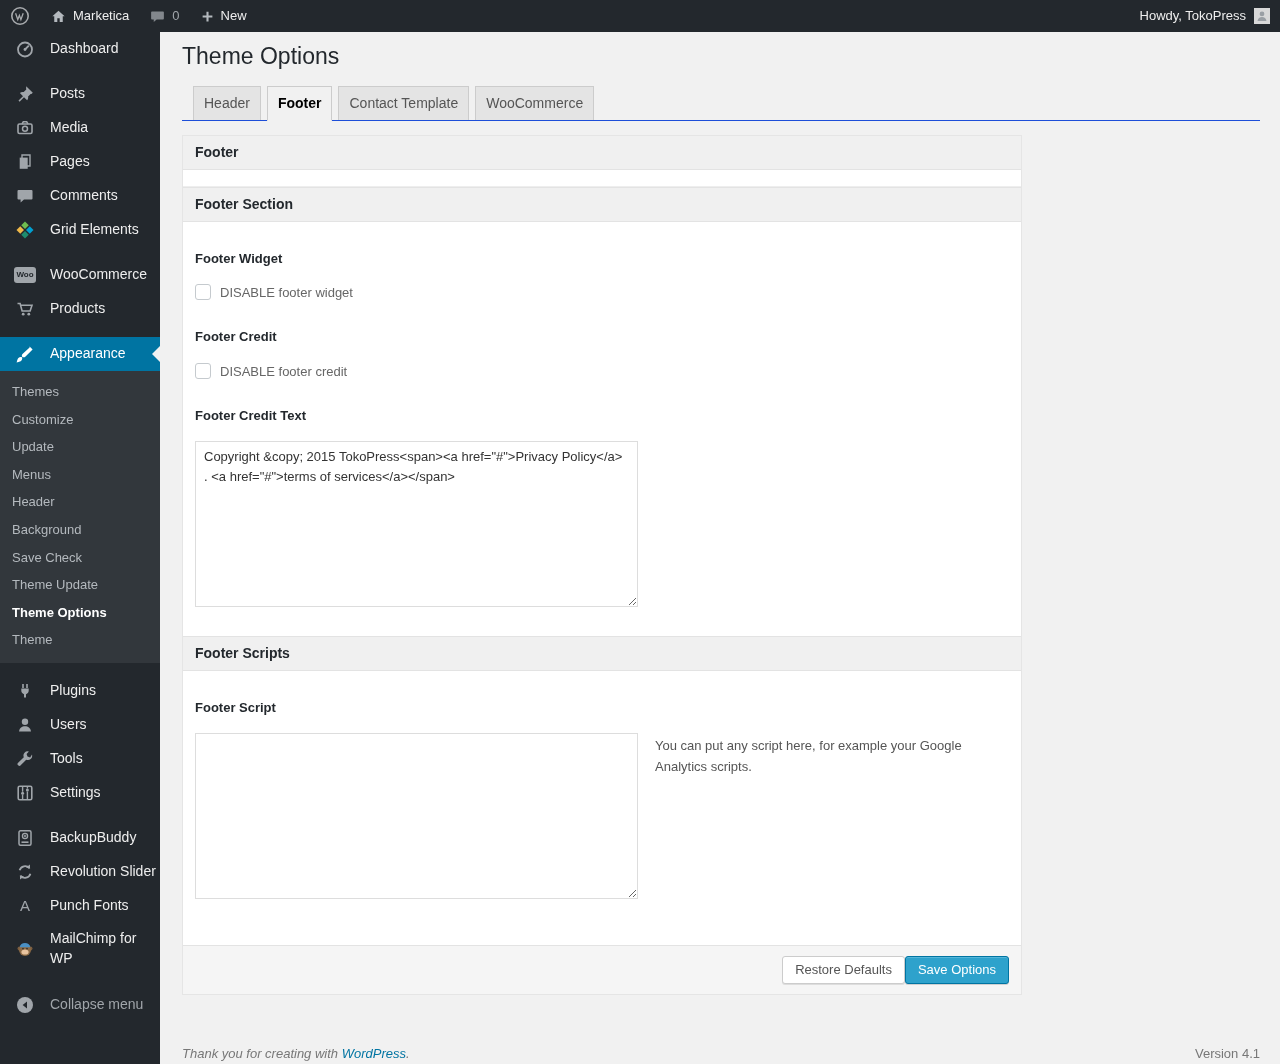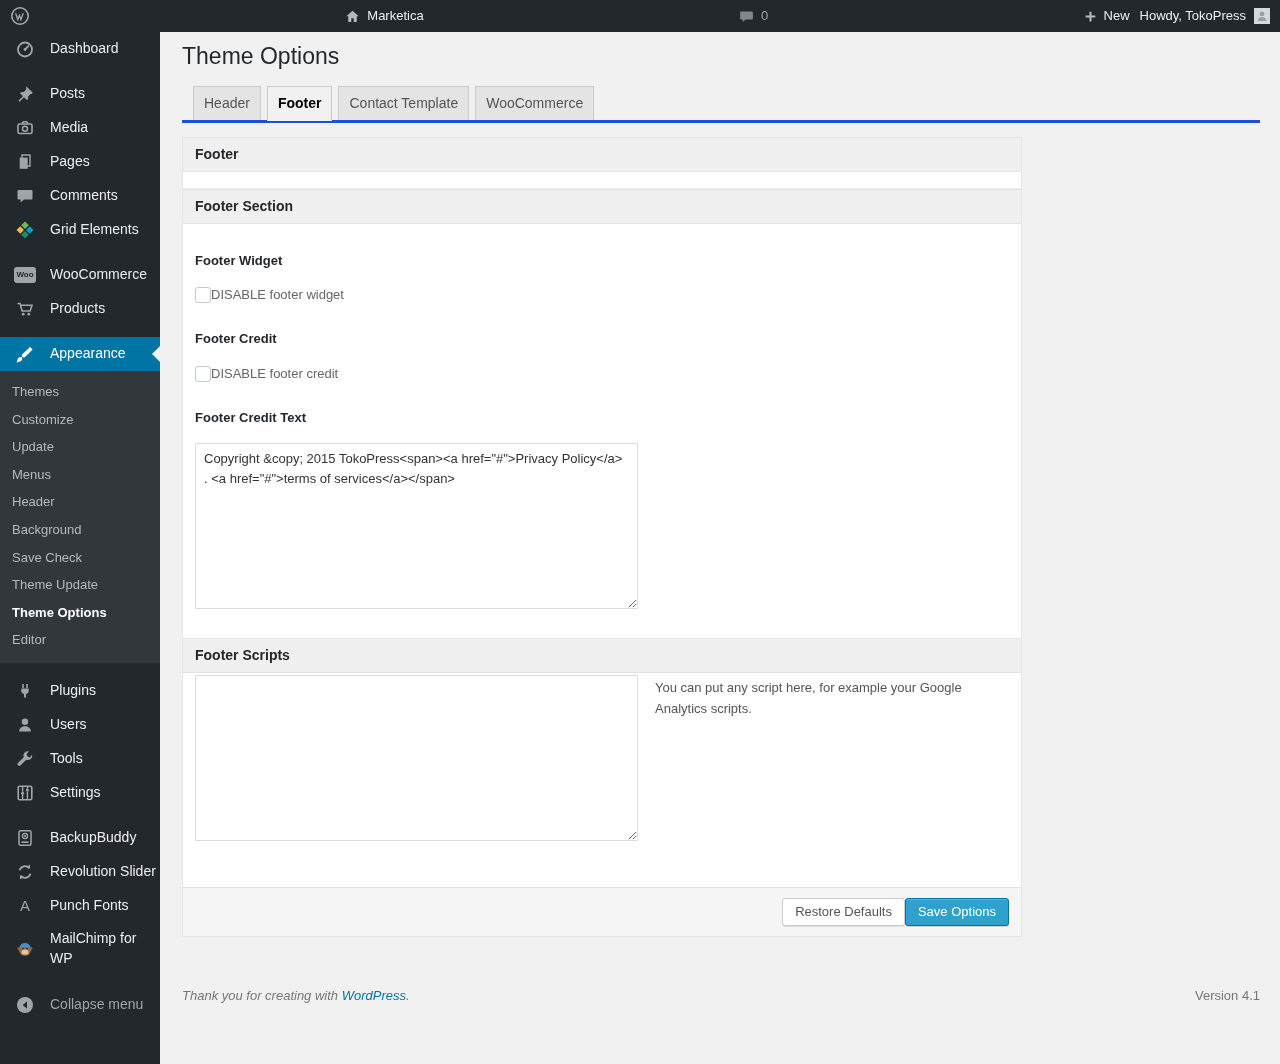--- a/index.html
+++ b/index.html
@@ -12,21 +12,21 @@
     position: relative;
     overflow: hidden;
     line-height: 1.4;
   }
   
   .admin-bar {
     position: absolute; top:0; left:0; right:0; height:32px;
     background:#23282d; color:#eee;
     display:flex; align-items:stretch; z-index:50;
   }
-  .ab-left { display:flex; align-items:stretch; flex:1;justify-content:space-between; }
+  .ab-left { display:flex; align-items:stretch; flex:1; }
   .ab-item { display:flex; align-items:center; gap:6px; padding:0 10px; color:#eee; cursor:pointer; }
   .ab-item .num { color:#a0a5aa; }
   .ab-right { display:flex; align-items:center; padding-right:10px; gap:8px; }
   .avatar { width:16px; height:16px; background:#d8d8d8; display:inline-flex; align-items:center; justify-content:center; }
   .ic { display:block; }
   
   .sidebar {
     position:absolute; top:32px; left:0; bottom:0; width:160px;
     background:#23282d; color:#eee;
   }
@@ -53,41 +53,41 @@
   .submenu a.current { color:#fff; font-weight:bold; }
   .woo-badge {
     width:22px; height:16px; background:#a0a5aa; border-radius:3px;
     color:#23282d; font-size:8px; font-weight:bold; display:inline-flex;
     align-items:center; justify-content:center;
   }
   .letter-a { color:#a0a5aa; font-size:15px; }
   
   .content { margin-left:160px; padding:42px 20px 0 22px; min-height:1032px; }
   h1.page-title { font-size:23px; font-weight:400; color:#23282d; line-height:1.3; margin-bottom:14px; }
-  .nav-tabs { border-bottom:3px solid #1d4ed8; padding-left:8px; }
+  .nav-tabs { border-bottom:1px solid #1d4ed8; padding-left:8px; }
   .nav-tab {
     display:inline-block; border:1px solid #ccc; border-bottom:none;
     margin:0 3px -1px 3px; padding:7px 10px; font-size:14px;
     background:#e4e4e4; color:#555; text-decoration:none; cursor:pointer;
     line-height:1.4;
   }
   .nav-tab.active {
     background:#f1f1f1; border-bottom:1px solid #f1f1f1; color:#000; font-weight:bold;
   }
   
   .panel { width:840px; margin-top:14px; background:#fff; border:1px solid #e5e5e5; }
   .panel-header {
     background:#f0f0f0; border-bottom:1px solid #e3e3e3;
     padding:8px 12px; font-size:14px; font-weight:bold; color:#23282d; line-height:1.2;
   }
   .panel-gap { height:17px; border-bottom:1px solid #eee; background:#fff; }
   .panel-header.mid { border-top:1px solid #e3e3e3; }
   .panel-body { padding:2px 12px 24px; }
   .field-label { font-weight:bold; font-size:13px; color:#23282d; margin:26px 0 16px; }
-  .cb-row { display:flex; align-items:center; }
+  .cb-row { display:flex; gap:9px; }
   .checkbox {
     width:16px; height:16px; background:#fff; border:1px solid #c5cace;
     border-radius:3px; display:inline-block; cursor:pointer; flex:none;
   }
   .cb-label { color:#666; font-size:13px; cursor:pointer; }
   textarea.opt-textarea {
     width:443px; height:166px; border:1px solid #ddd; background:#fff;
     font-family:"Liberation Sans", sans-serif; font-size:13px; color:#333;
     padding:5px 8px; line-height:1.5; resize:both;
   }
@@ -283,21 +283,21 @@
     <li>
         <a>Save Check</a>
       </li>
     <li>
         <a>Theme Update</a>
       </li>
     <li>
         <a class="current">Theme Options</a>
       </li>
     <li>
-        <a>Editor</a>
+        <a>Theme</a>
       </li>
   </ul>
 
   <div class="menu-sep"></div>
 
   <a class="menu-item">
     <span class="mi-icon">
       <svg class="ic" width="20" height="20" viewBox="0 0 20 20">
         <path d="M6.3 7.5h7.4v2.1a3.7 3.7 0 0 1-2.7 3.6v3.3H9v-3.3a3.7 3.7 0 0 1-2.7-3.6z" fill="#a0a5aa"></path>
         <rect x="7.2" y="3" width="1.6" height="4" fill="#a0a5aa"></rect>
@@ -428,20 +428,21 @@
       </div>
 
       <div class="field-label">Footer Credit Text</div>
       <textarea class="opt-textarea" spellcheck="false" style="">Copyright &amp;copy; 2015 TokoPress&lt;span&gt;&lt;a href="#"&gt;Privacy Policy&lt;/a&gt; . &lt;a href="#"&gt;terms of services&lt;/a&gt;&lt;/span&gt;</textarea>
 
     </div>
 
     <div class="panel-header mid">Footer Scripts</div>
 
     <div class="panel-body scripts">
+      <div class="field-label">Footer Script</div>
       <div class="script-row">
         <textarea class="opt-textarea" spellcheck="false" style=""></textarea>
         <div class="help-text">You can put any script here, for example your Google Analytics scripts.</div>
       </div>
     </div>
 
     <div class="panel-footer">
       <button class="btn btn-secondary">Restore Defaults</button>
       <button class="btn btn-primary">Save Options</button>
     </div>

